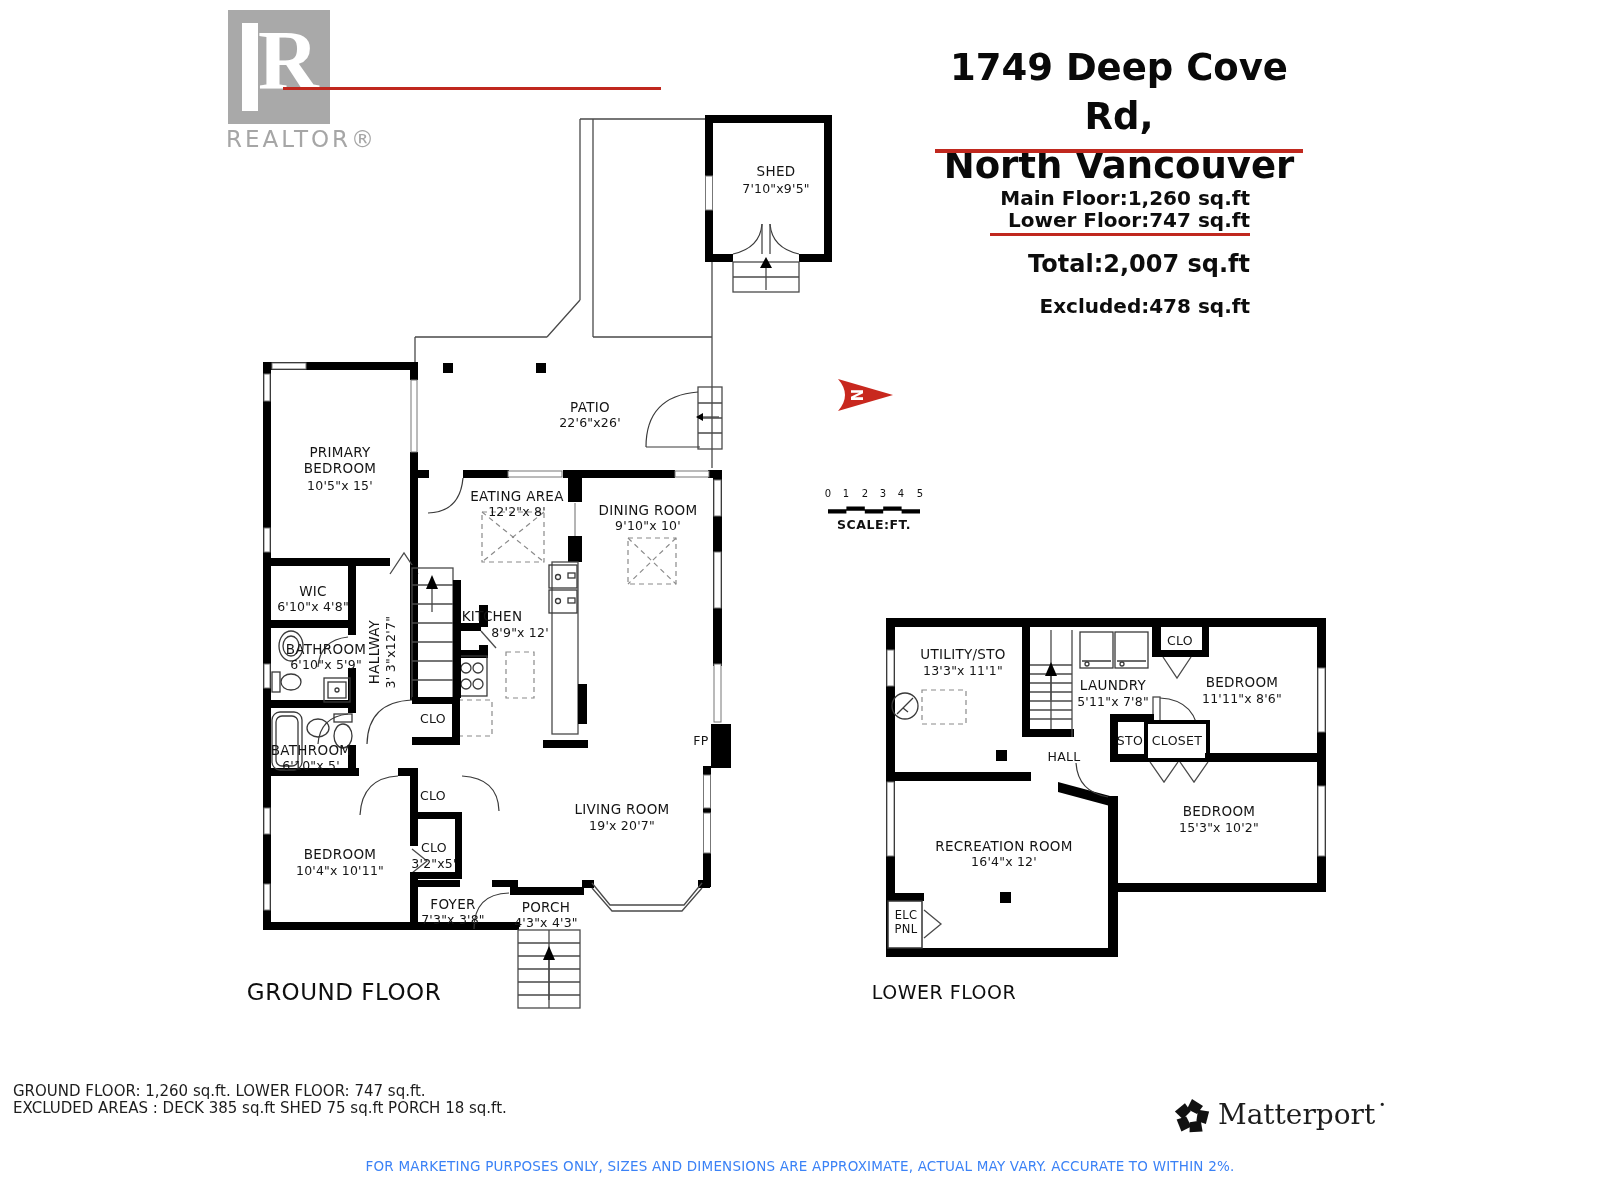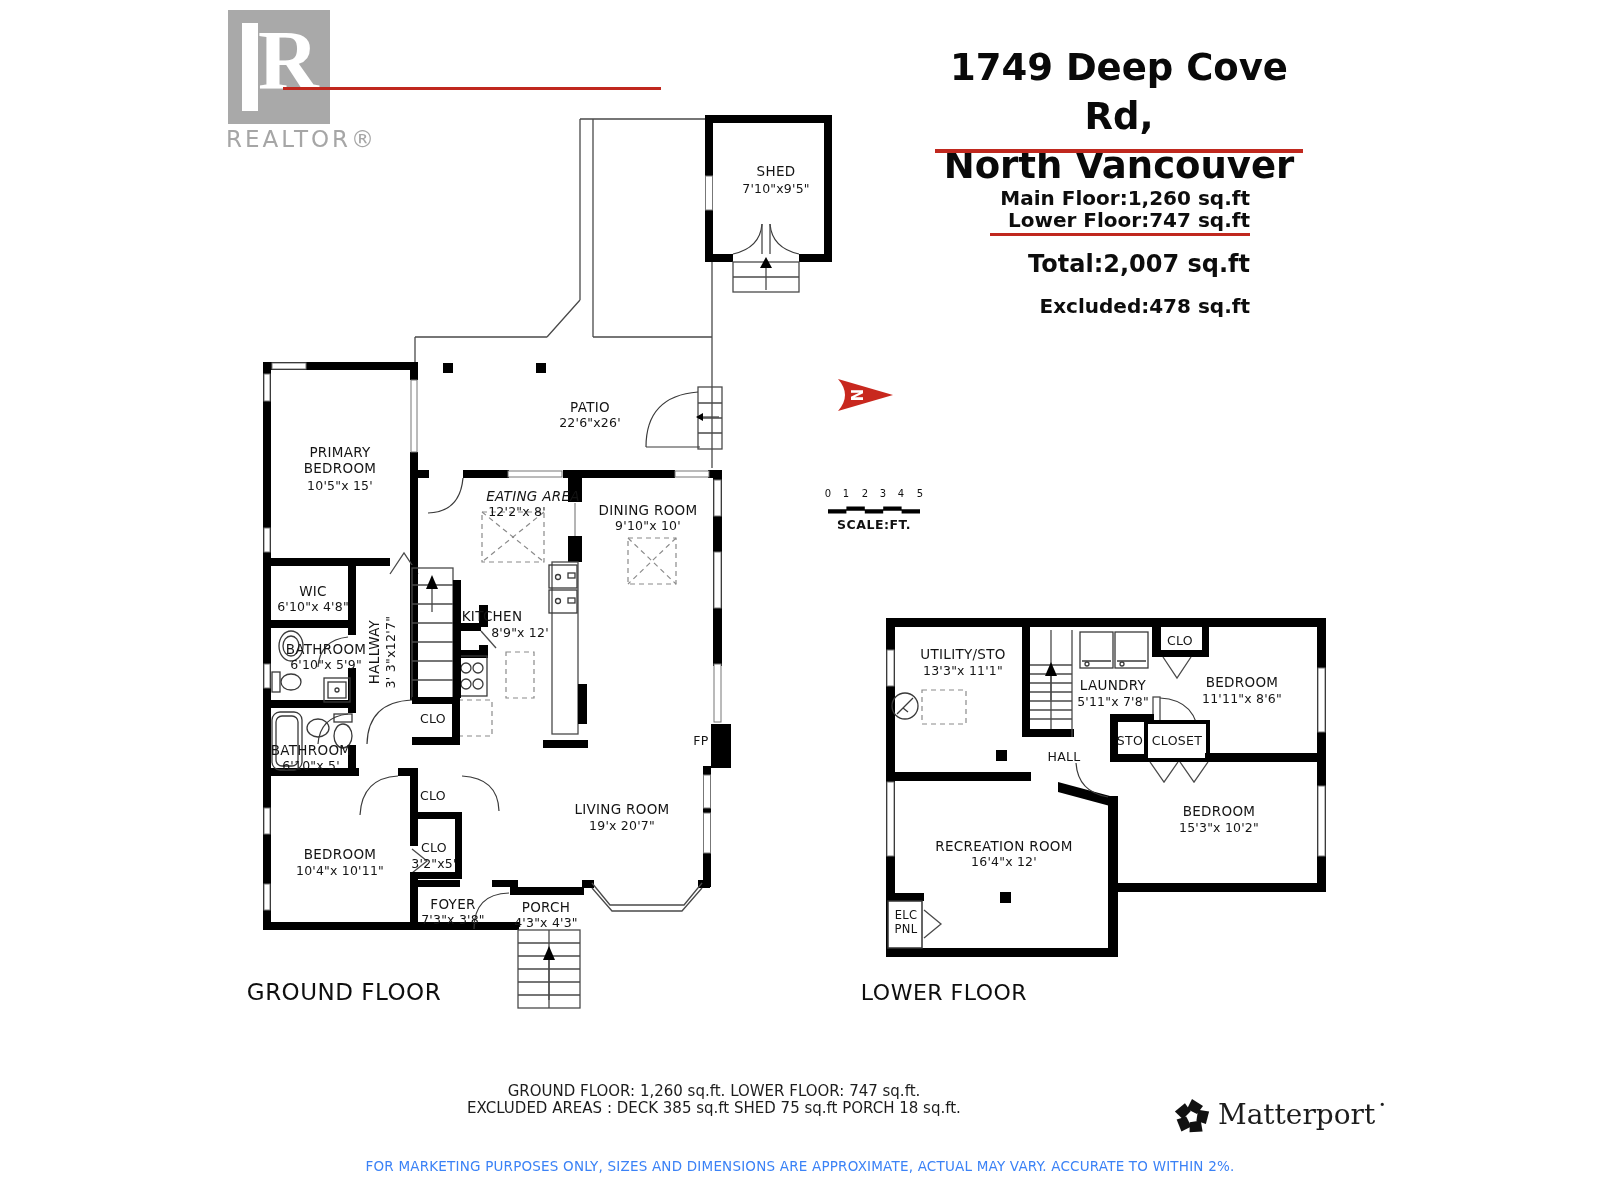--- a/index.html
+++ b/index.html
@@ -33,22 +33,22 @@
   .stat-lg{font-size:24px;}
   #stat-line{position:absolute;left:990px;top:233px;width:260px;height:2.5px;}
   #realtor-box{position:absolute;left:228px;top:10px;width:102px;height:114px;background:#a9a9a9;}
   #realtor-box .bar{position:absolute;left:14px;top:13px;width:16px;height:88px;background:#fff;}
   #realtor-box .glyph{position:absolute;left:30px;top:2px;color:#fff;font-size:84px;font-weight:bold;
                       font-family:"Liberation Serif","DejaVu Serif",serif;}
   #realtor-text{position:absolute;left:226px;top:126px;font-size:23px;letter-spacing:3px;color:#a6a6a6;}
   #floor-label-ground{position:absolute;left:344px;top:992px;transform:translate(-50%,-50%);
                       font-size:23px;color:#0e0e0e;letter-spacing:.5px;}
   #floor-label-lower{position:absolute;left:944px;top:992px;transform:translate(-50%,-50%);
-                     font-size:22px;color:#0e0e0e;letter-spacing:.5px;}
-  .footline{position:absolute;left:0;width:1428px;text-align:center;font-size:15px;color:#1d1d1d;}
+                     font-size:19px;color:#0e0e0e;letter-spacing:.5px;}
+  .footline{position:absolute;left:0;width:1428px;text-align:left;font-size:15px;color:#1d1d1d;padding-left:13px;}
   #disclaimer{position:absolute;left:0;top:1158px;width:1600px;text-align:center;font-size:13.5px;
               color:#3b82f6;letter-spacing:.2px;}
   #matterport{position:absolute;left:1218px;top:1098px;font-size:28px;color:#1c1c1c;
               font-family:"DejaVu Serif","Liberation Serif",serif;}
   #scale-label{position:absolute;left:874px;top:524px;transform:translate(-50%,-50%);
                font-size:12.5px;color:#111;font-weight:bold;letter-spacing:.5px;}
   .tick{position:absolute;top:493px;transform:translate(-50%,-50%);font-size:10px;color:#111;}
 </style>
 </head>
 <body>
@@ -338,21 +338,21 @@
 
   <div class="rl" style="left:776px;top:172px;">SHED</div>
   <div class="rd" style="left:776px;top:188px;">7'10"x9'5"</div>
 
   <div class="rl" style="left:590px;top:408px;">PATIO</div>
   <div class="rd" style="left:590px;top:422px;">22'6"x26'</div>
 
   <div class="rl wrap" style="left:340px;top:461px;">PRIMARY BEDROOM</div>
   <div class="rd" style="left:340px;top:485px;">10'5"x 15'</div>
 
-  <div class="rl" style="left:533px;top:497px;font-style:italic;">EATING AREA</div>
+  <div class="rl" style="left:517px;top:497px;">EATING AREA</div>
   <div class="rd" style="left:517px;top:511px;">12'2"x 8'</div>
 
   <div class="rl" style="left:648px;top:511px;">DINING ROOM</div>
   <div class="rd" style="left:648px;top:525px;">9'10"x 10'</div>
 
   <div class="rl" style="left:313px;top:592px;">WIC</div>
   <div class="rd" style="left:313px;top:606px;">6'10"x 4'8"</div>
 
   <div class="rl" style="left:326px;top:650px;">BATHROOM</div>
   <div class="rd" style="left:326px;top:664px;">6'10"x 5'9"</div>

